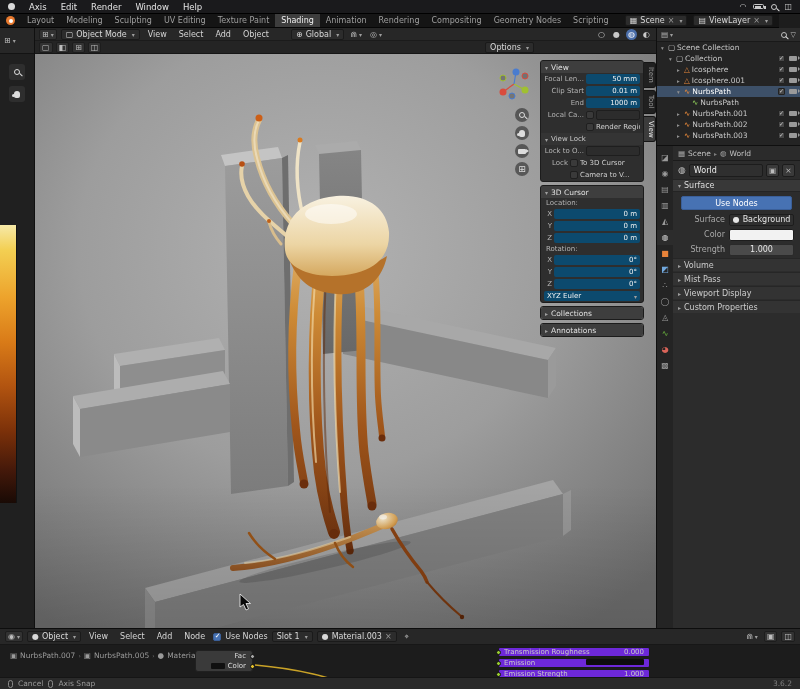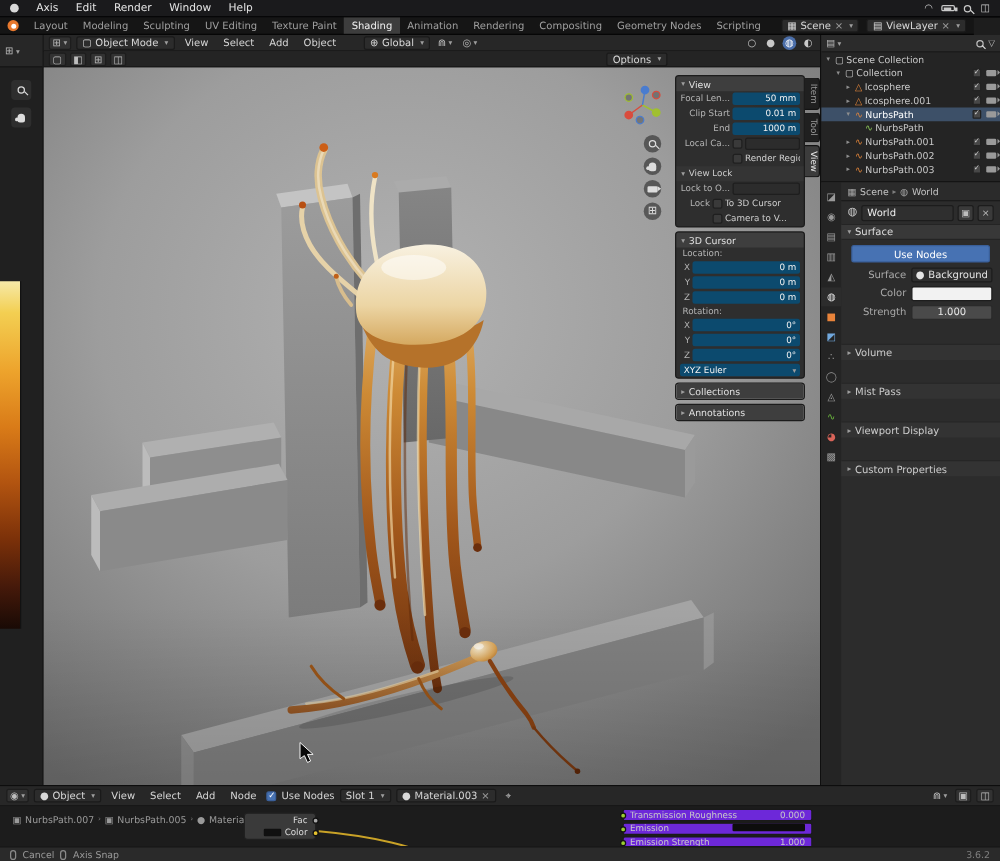--- a/index.html
+++ b/index.html
@@ -112,21 +112,21 @@
   .pdatablock{height:18px;display:flex;align-items:center;gap:3px;padding:0 5px}
   .namefld{flex:1;height:13px;background:#2f2f2f;border:1px solid #1c1c1c;border-radius:2px;display:flex;align-items:center;padding:0 4px;font-size:8px;color:#eee;gap:3px}
   .smbtn{width:13px;height:13px;background:#3a3a3a;border:1px solid #1c1c1c;border-radius:2px;display:flex;align-items:center;justify-content:center;color:#bdbdbd;font-size:7.5px}
   .ph2{height:13px;display:flex;align-items:center;gap:3px;padding:0 5px;background:#383838;font-size:8px;color:#ddd;border-top:1px solid #242424;border-bottom:1px solid #242424}
   .usenodes{display:block;margin:4px 8px 2px;width:calc(100% - 16px);height:14px;background:#4772b3;border:1px solid #3a5f99;border-radius:2px;color:#fff;font-size:8px;font-family:inherit}
   .pr{display:flex;height:15px;align-items:center;padding:0 6px;gap:4px}
   .lb{width:46px;text-align:right;color:#a8a8a8;font-size:8px;flex:none}
   .vfld{flex:1;height:12px;background:#2f2f2f;border:1px solid #1d1d1d;border-radius:2px;color:#e5e5e5;font-size:8px;display:flex;align-items:center;justify-content:center;gap:3px;min-width:0}
   .vfld.slider{background:#4a4a4a;border-color:#2a2a2a}
   .swatch{flex:1;height:12px;background:#f2f2f2;border-radius:2px;border:1px solid #1d1d1d}
-  .collh{height:13px;display:flex;align-items:center;gap:3px;padding:0 5px;background:#333;font-size:8px;color:#cdcdcd;border-top:1px solid #262626;margin-top:18px}
+  .collh{height:13px;display:flex;align-items:center;gap:3px;padding:0 5px;background:#333;font-size:8px;color:#cdcdcd;border-top:1px solid #262626;margin-top:1px}
 
   
   .shader{position:absolute;left:0;top:628px;width:800px;height:49px;border-top:1px solid #0d0d0d}
   .sh-h{height:16px;background:#272727;border-bottom:1px solid #171717;display:flex;align-items:center;gap:4px;padding:0 5px;font-size:8px;color:#d5d5d5;white-space:nowrap}
   .ncanvas{position:relative;height:32px;background:#1c1c1c;overflow:hidden}
   .ncrumb{position:absolute;left:10px;top:6px;font-size:7.5px;color:#9a9a9a;display:flex;gap:3px;align-items:center}
   .lnode{position:absolute;left:195px;top:5px;width:58px;background:#3a3a3a;border:1px solid #202020;border-radius:3px}
   .lnrow{height:10px;display:flex;align-items:center;justify-content:flex-end;padding:0 6px;font-size:7px;color:#ddd;position:relative;gap:3px}
   .sock{position:absolute;right:-3px;top:2.5px;width:5px;height:5px;border-radius:50%;border:1px solid #111}
   .sock.gray{background:#a8a8a8}.sock.yellow{background:#e6c22e}

